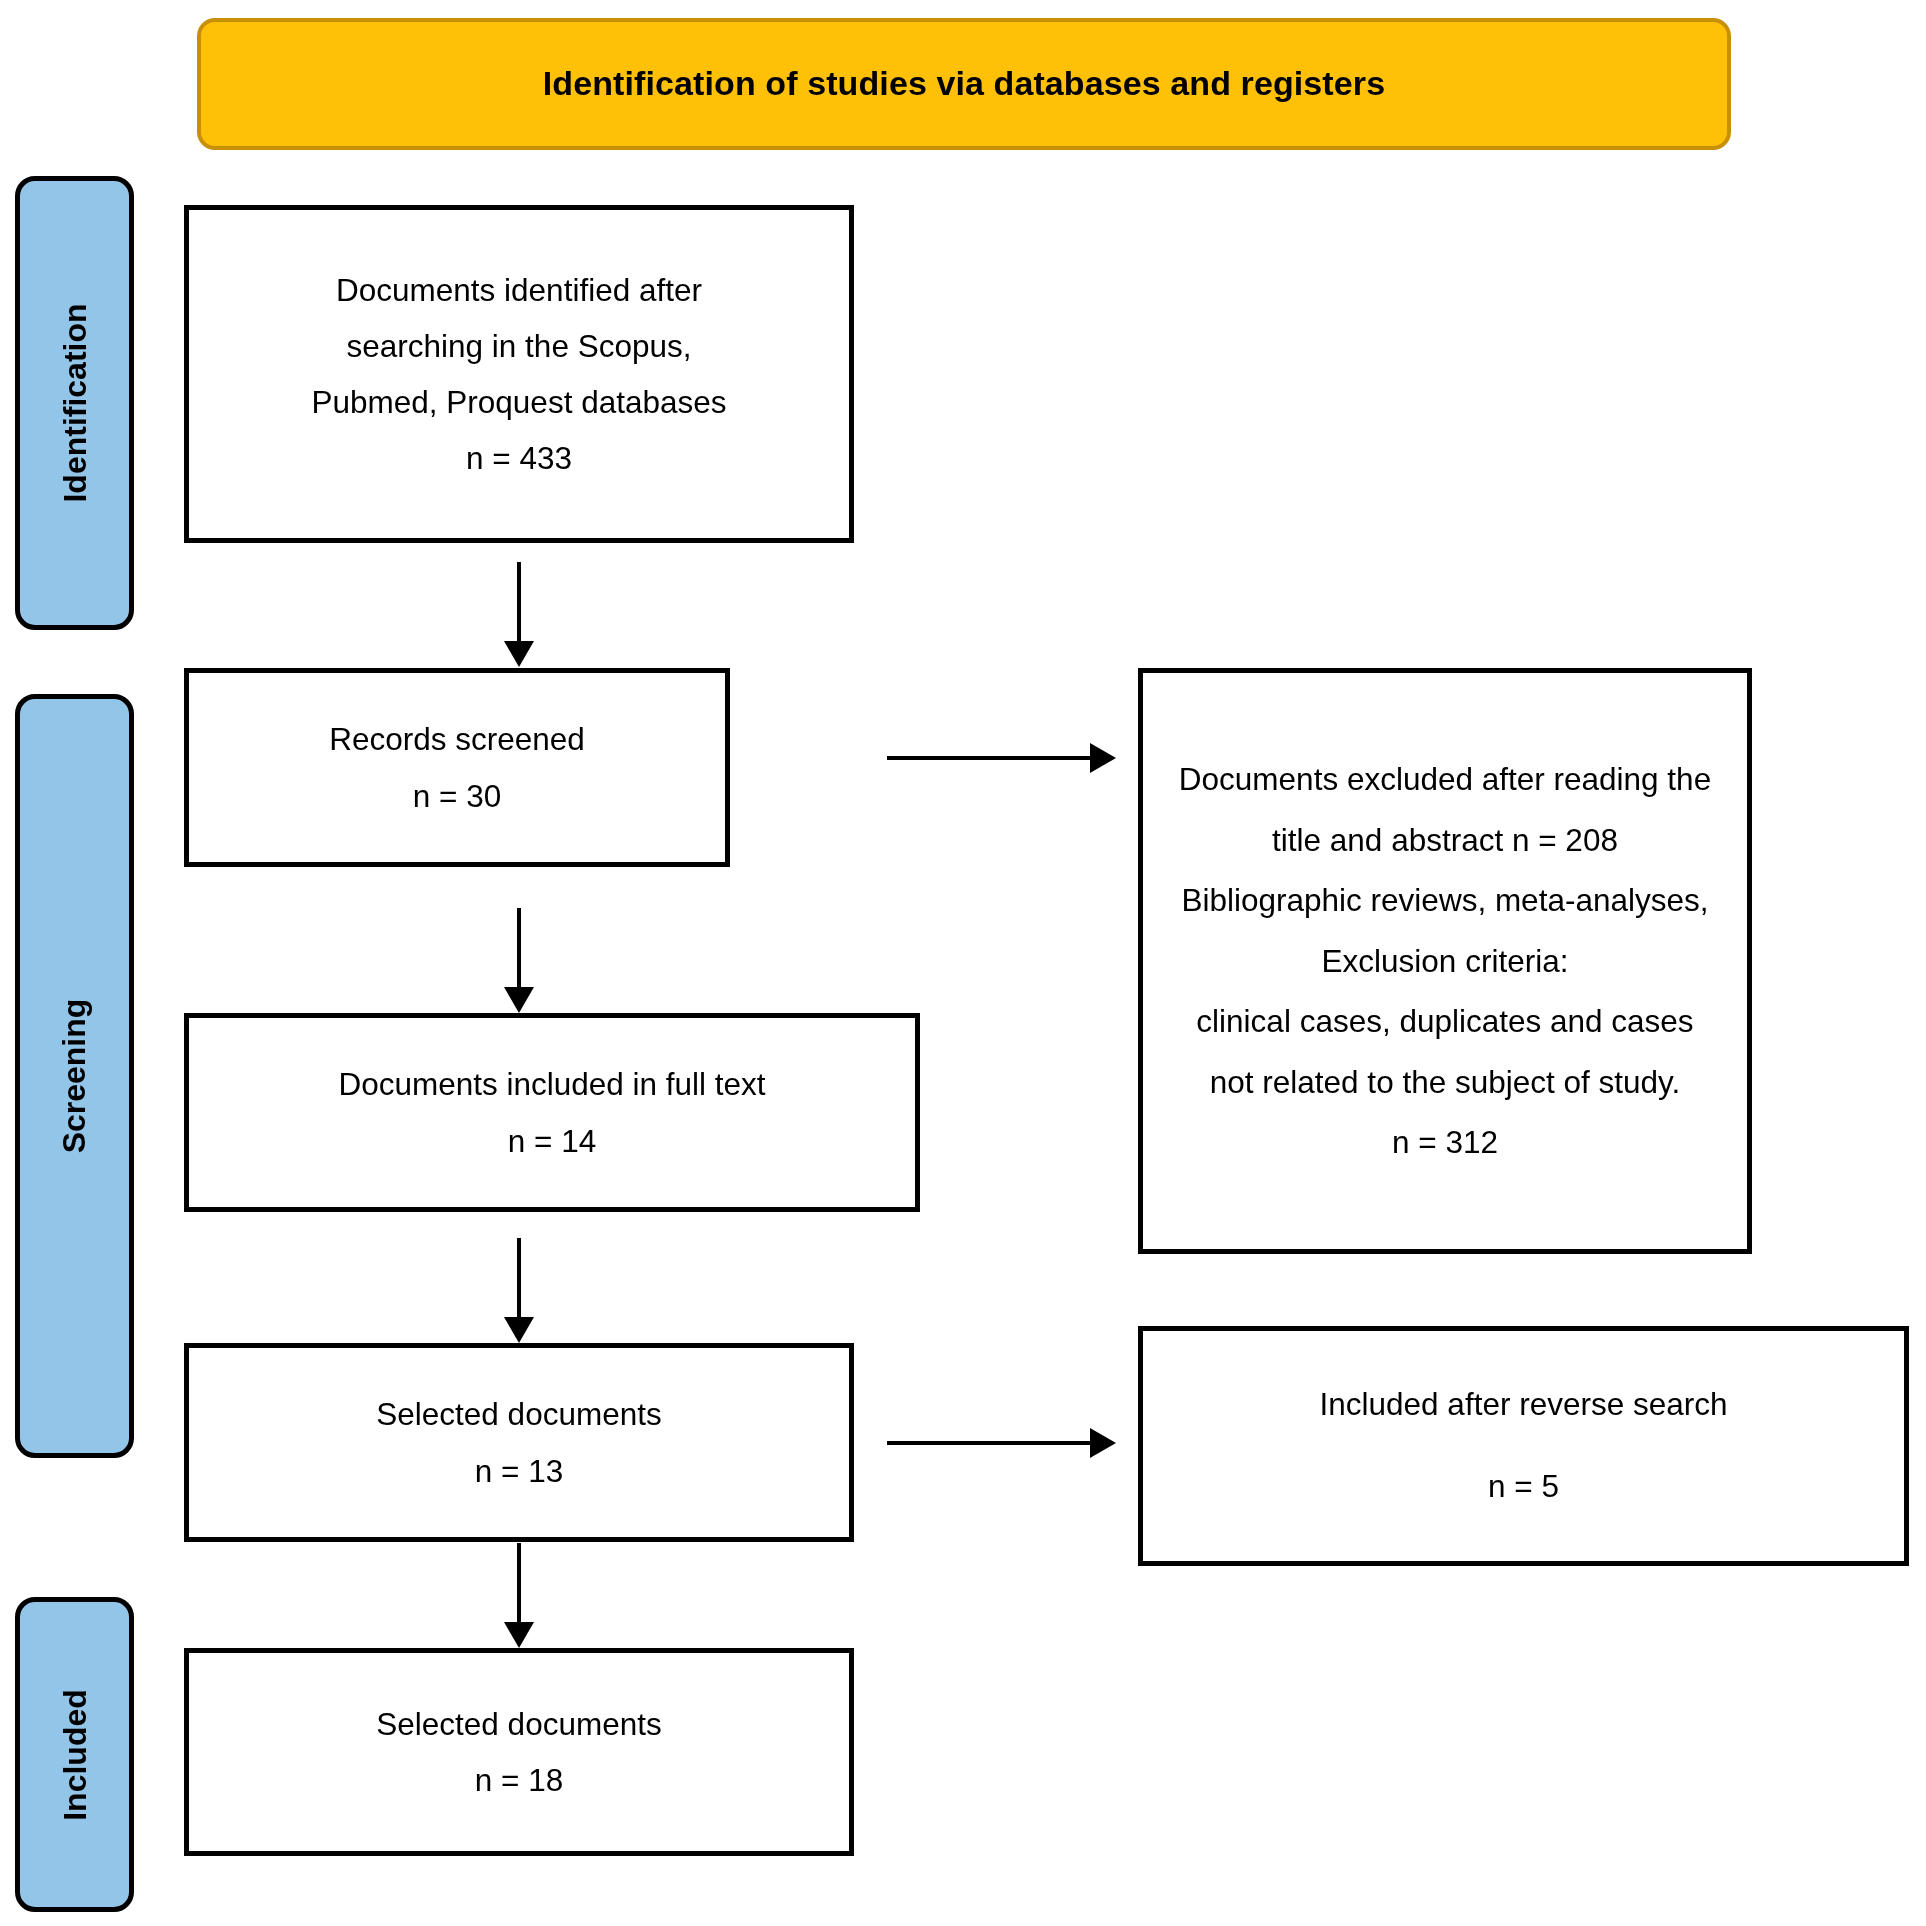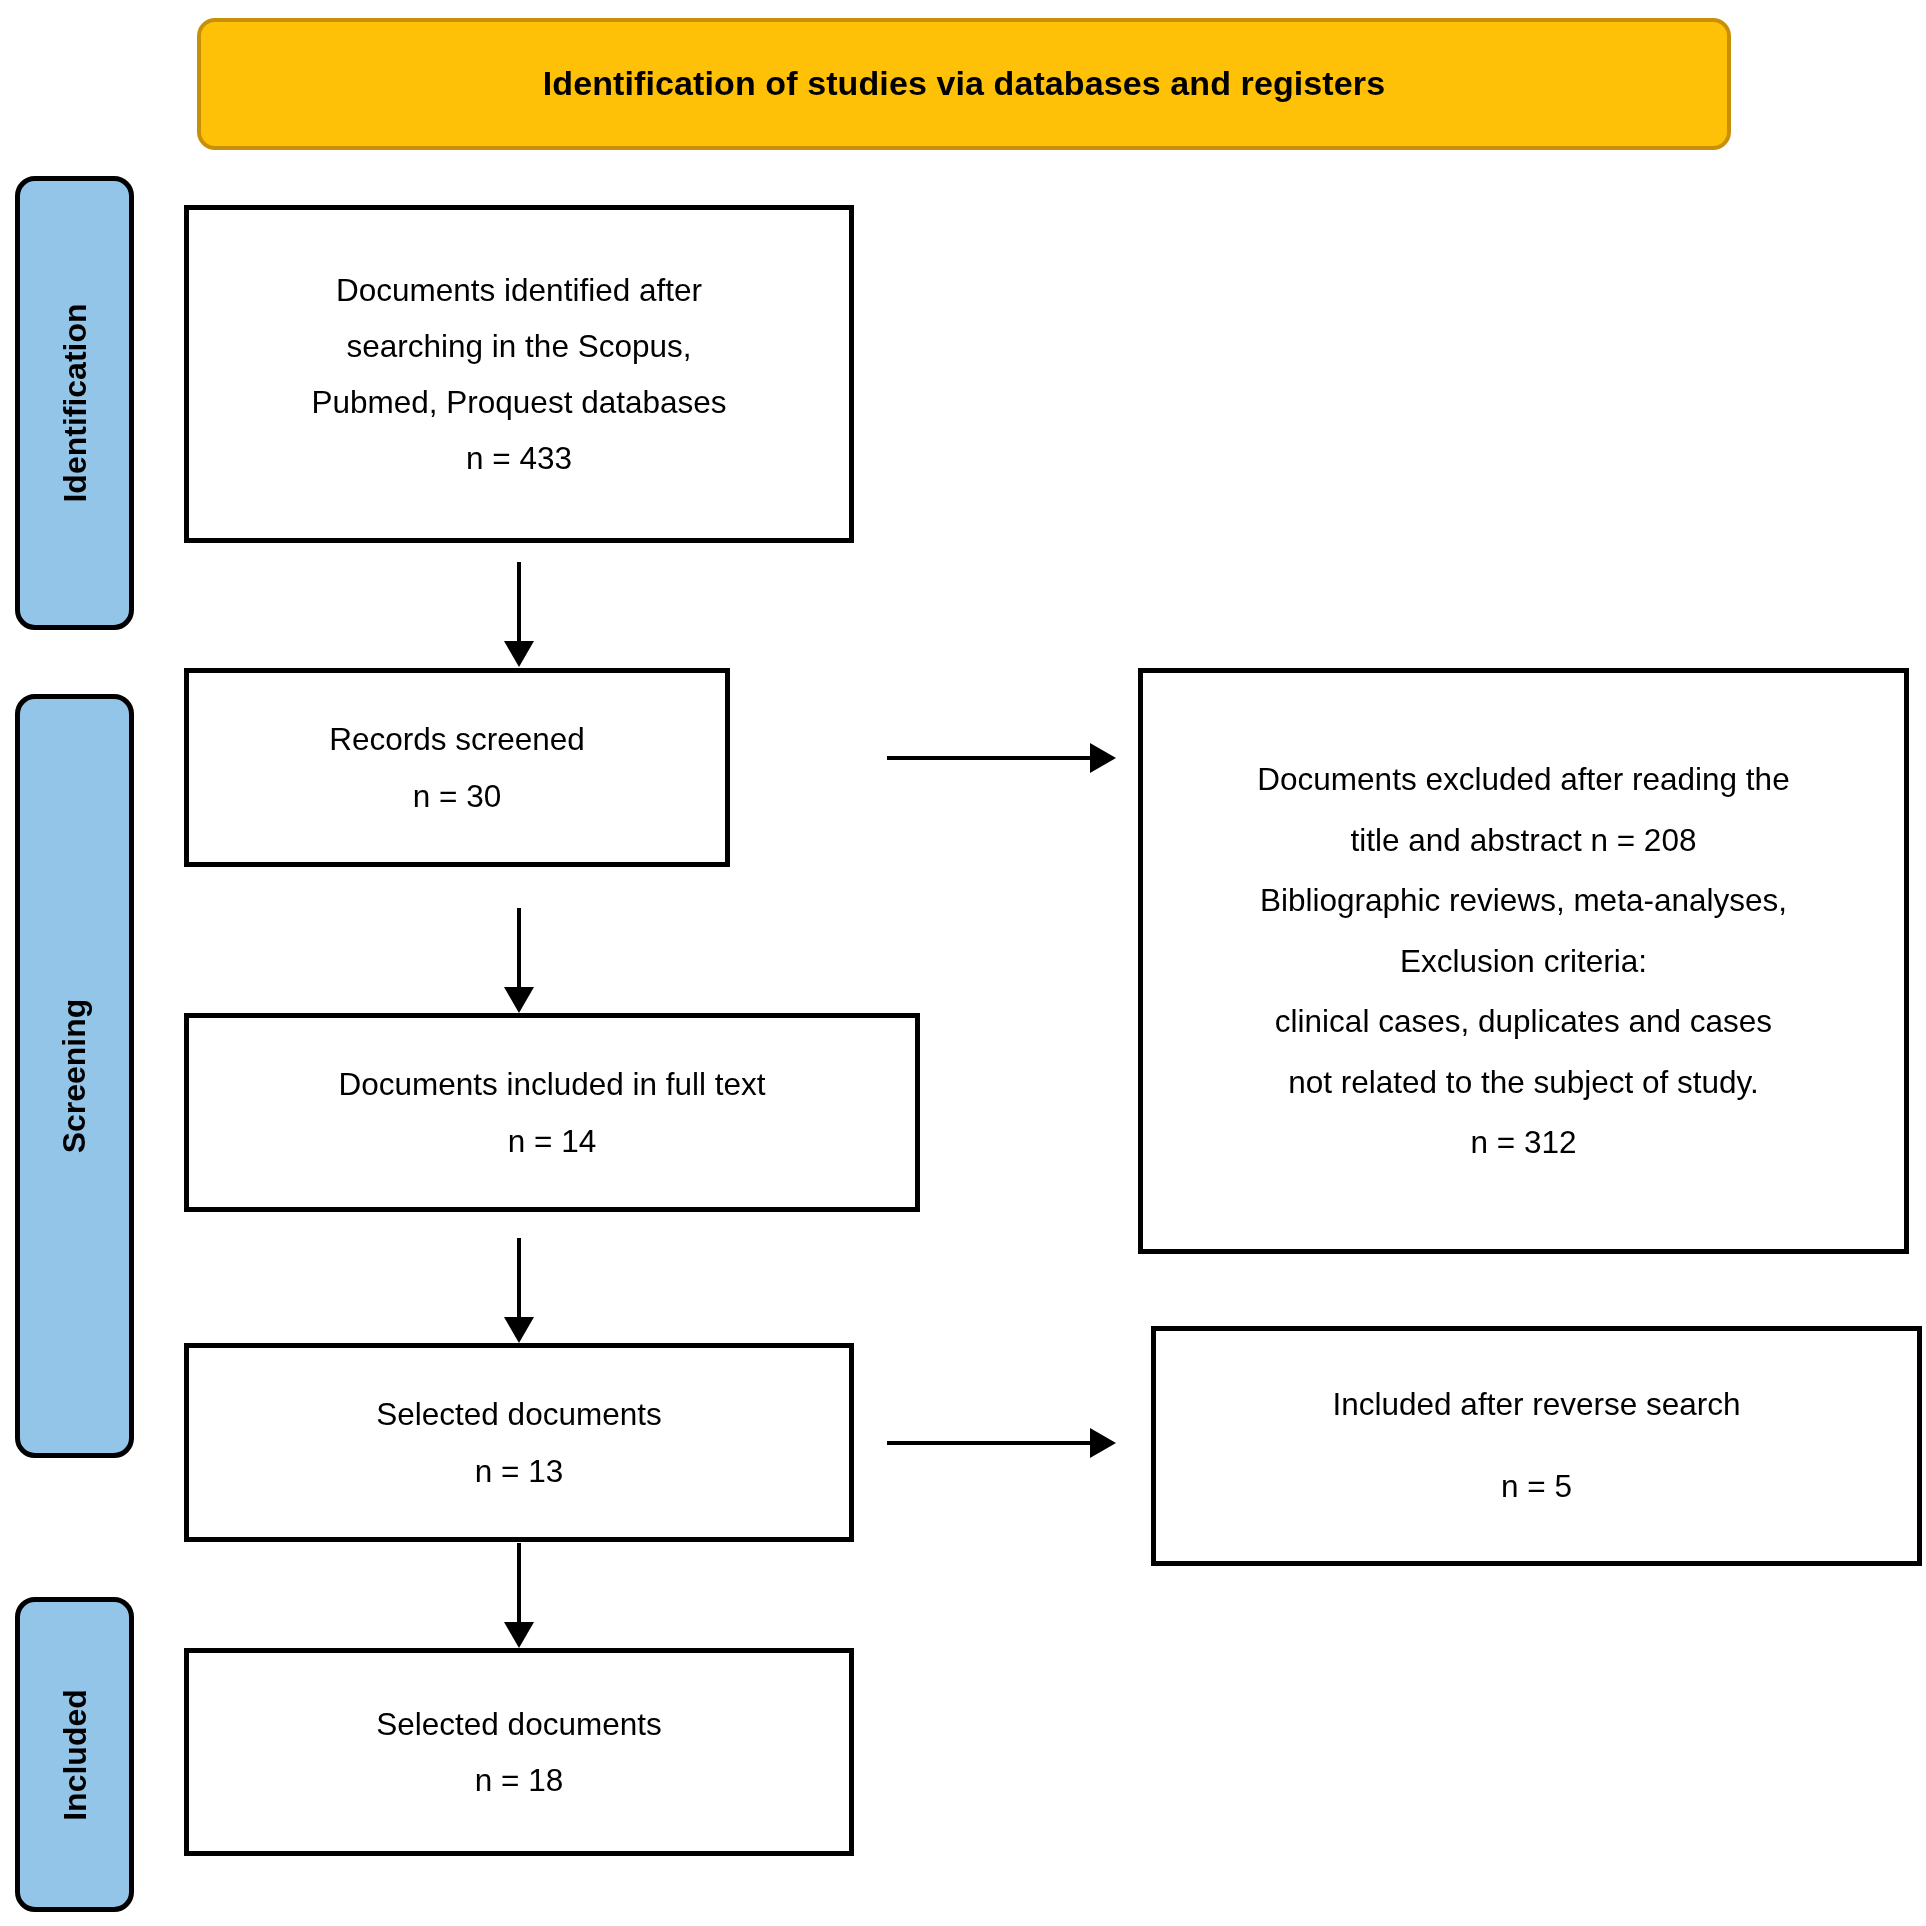--- a/index.html
+++ b/index.html
@@ -87,22 +87,22 @@
   }
 
   
   .box-identified    { left: 184px; top: 205px;  width: 670px; height: 338px; }
   .box-screened      { left: 184px; top: 668px; width: 546px; height: 199px; }
   .box-fulltext      { left: 184px; top: 1013px; width: 736px; height: 199px; }
   .box-selected13    { left: 184px; top: 1343px; width: 670px; height: 199px; }
   .box-selected18    { left: 184px; top: 1648px; width: 670px; height: 208px; }
 
   
-  .box-excluded      { left: 1138px; top: 668px; width: 771px; height: 586px; }
-  .box-reverse       { left: 1138px; top: 1326px; width: 771px; height: 240px; margin-left: 13px; }
+  .box-excluded      { left: 1138px; top: 668px; width: 614px; height: 586px; }
+  .box-reverse       { left: 1138px; top: 1326px; width: 771px; height: 240px; }
   .box-excluded .line { line-height: 1.92; }
   .box-reverse .line  { line-height: 2.6; }
 
   
   .arrow-v {
     position: absolute;
     width: 3.7px;
     background: #000000;
   }
   .arrow-v::after {

